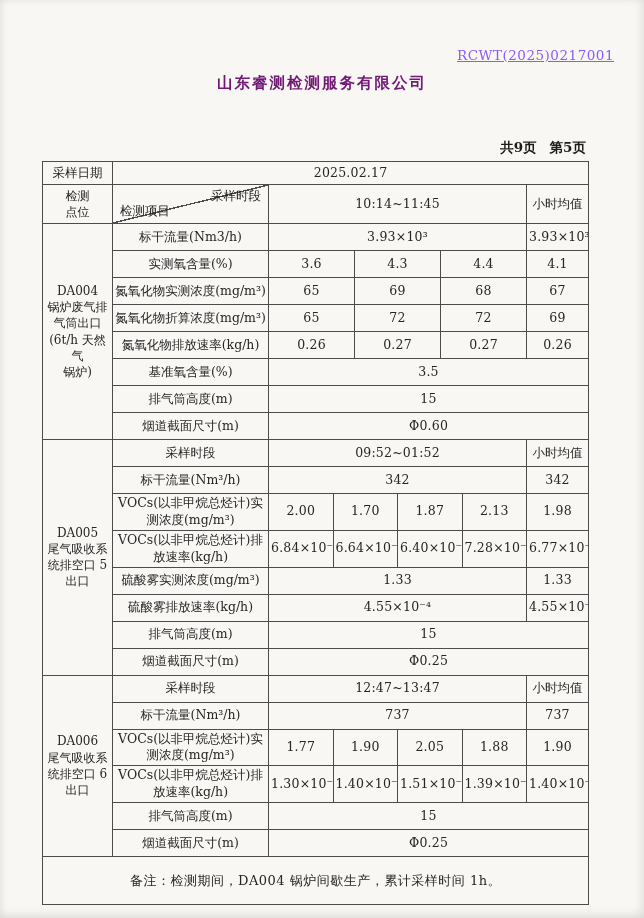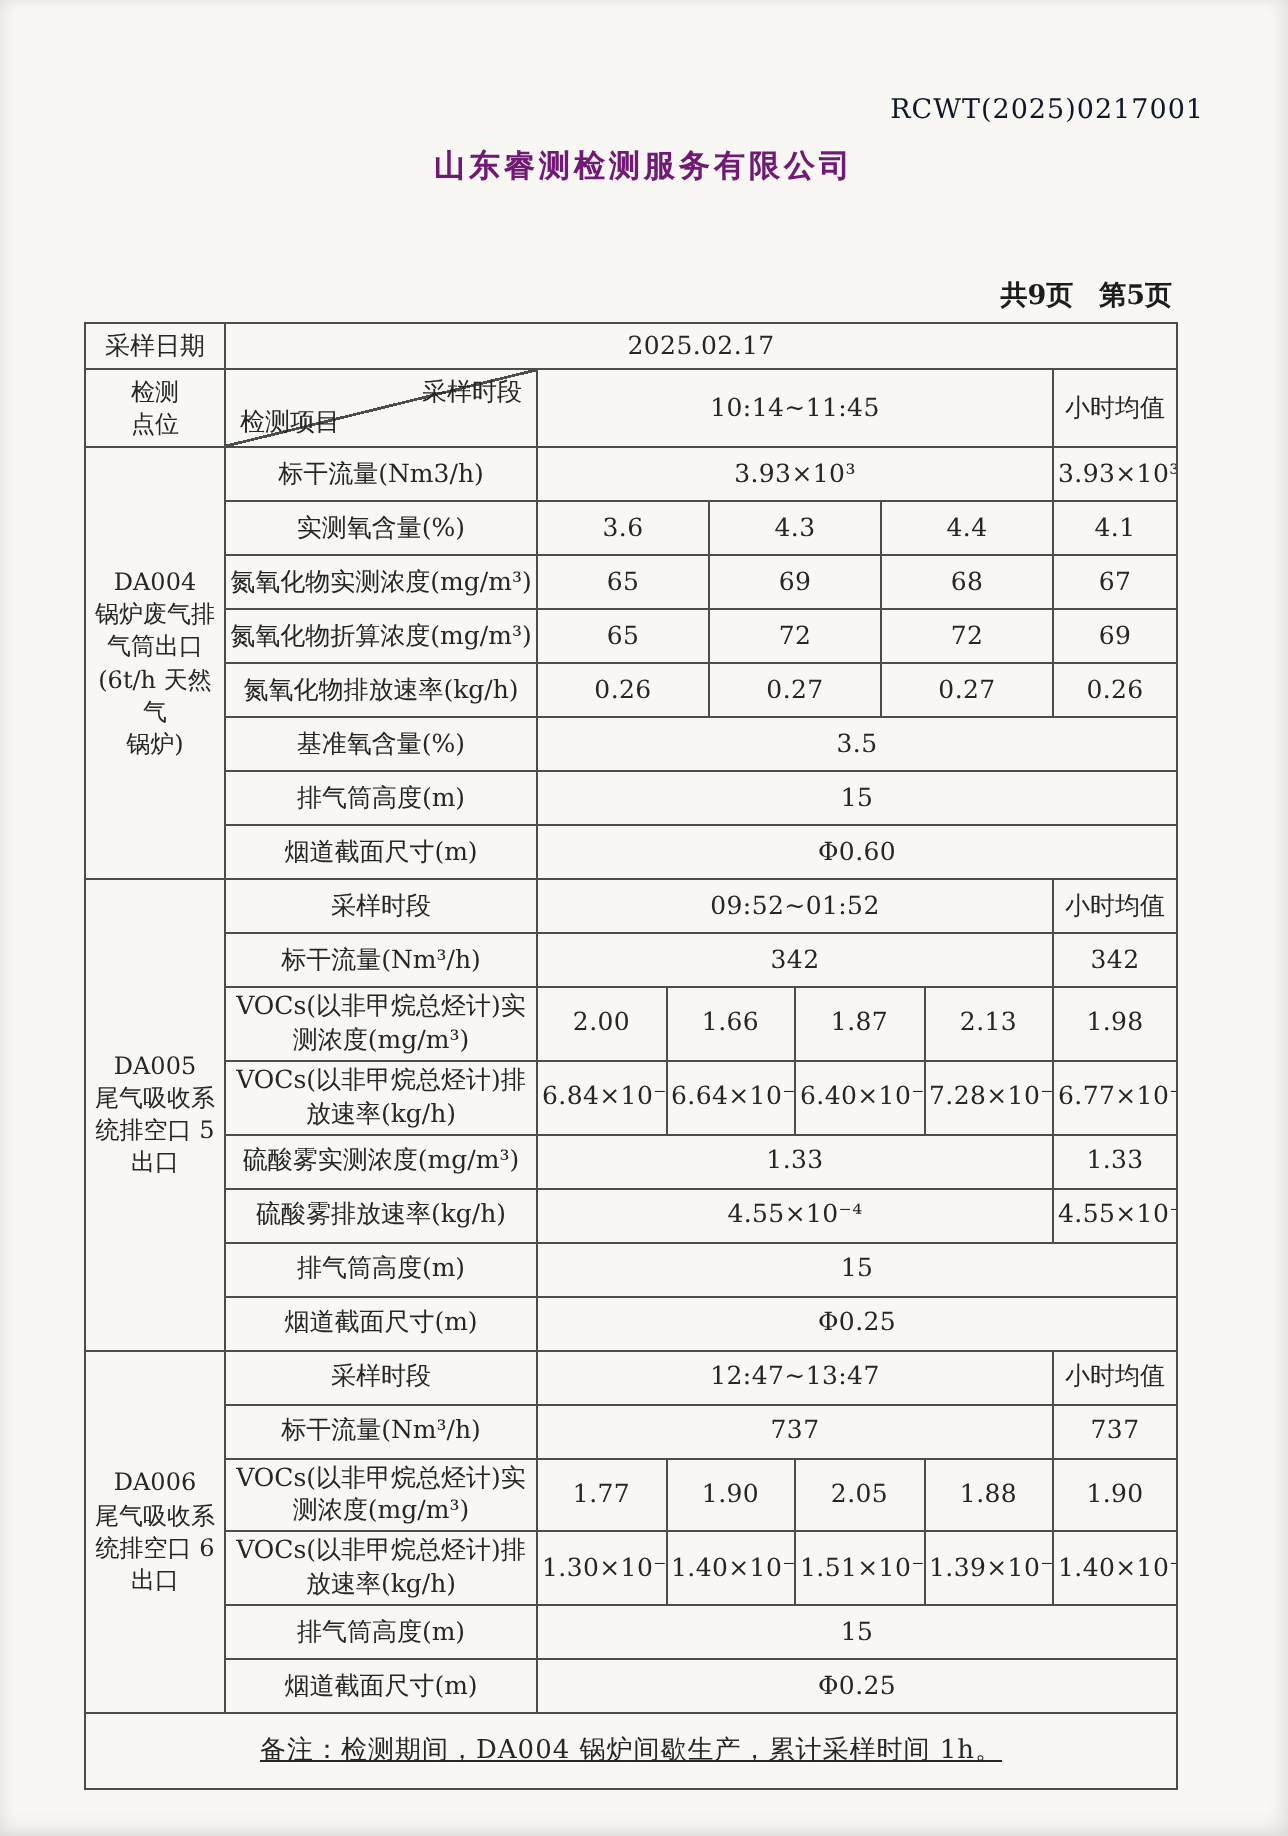--- a/index.html
+++ b/index.html
@@ -10,22 +10,22 @@
     color:#262626;
     position:relative;
     overflow:hidden;
   }
   .page{
     position:absolute;inset:0;
     background:#f8f7f4;
     box-shadow:inset -4px 0 8px rgba(0,0,0,.05), inset 0 -5px 10px rgba(0,0,0,.06), inset 3px 0 6px rgba(0,0,0,.03);
   }
   .doc-number{
-    position:absolute;top:47px;right:42px;
-    font-size:13.5px;letter-spacing:.5px;color:#0f172a;
+    position:absolute;top:47px;right:30px;
+    font-size:13.5px;letter-spacing:.5px;color:#8b5cf6;text-decoration:underline;
   }
   .company{
     position:absolute;top:73px;left:0;width:100%;
     text-align:center;font-size:15.5px;font-weight:bold;
     letter-spacing:2px;color:#701a75;
   }
   .title{
     position:absolute;top:100px;left:0;width:100%;
     text-align:center;font-size:24px;font-weight:bold;
     letter-spacing:14px;text-indent:14px;color:#161616;
@@ -53,21 +53,21 @@
     padding:1px 2px;line-height:1.35;
     overflow:hidden;
   }
   td.point{white-space:pre-line;font-size:12px;line-height:1.55;padding:2px 1px;}
   td.item{font-size:12.5px;padding:1px 3px;}
   td.num{font-size:12.5px;letter-spacing:.2px;}
   tr.r-date{height:23px;}
   tr.r-head{height:39px;}
   tr.r-std{height:27px;}
   tr.r-tall{height:33px;}
-  tr.r-remark{height:38px;text-decoration:underline;}
+  tr.r-remark{height:48px;}
   td.diag{position:relative;padding:0;}
   td.diag .slash{
     position:absolute;inset:0;
     background:linear-gradient(to bottom right,
       transparent calc(50% - .7px),
       #4c4c4c calc(50% - .7px),
       #4c4c4c calc(50% + .7px),
       transparent calc(50% + .7px));
   }
   td.diag .corner-top{position:absolute;top:3px;right:7px;font-size:12.5px;}
@@ -184,21 +184,21 @@
       <td>小时均值</td>
     </tr>
     <tr class="r-std">
       <td class="item">标干流量(Nm³/h)</td>
       <td class="num" colspan="12">342</td>
       <td class="num">342</td>
     </tr>
     <tr class="r-tall">
       <td class="item">VOCs(以非甲烷总烃计)实测浓度(mg/m³)</td>
       <td class="num" colspan="3">2.00</td>
-      <td class="num" colspan="3">1.66</td>
+      <td class="num" colspan="3">1.70</td>
       <td class="num" colspan="3">1.87</td>
       <td class="num" colspan="3">2.13</td>
       <td class="num">1.98</td>
     </tr>
     <tr class="r-tall">
       <td class="item">VOCs(以非甲烷总烃计)排放速率(kg/h)</td>
       <td class="num" colspan="3">6.84×10⁻⁴</td>
       <td class="num" colspan="3">6.64×10⁻⁴</td>
       <td class="num" colspan="3">6.40×10⁻⁴</td>
       <td class="num" colspan="3">7.28×10⁻⁴</td>

